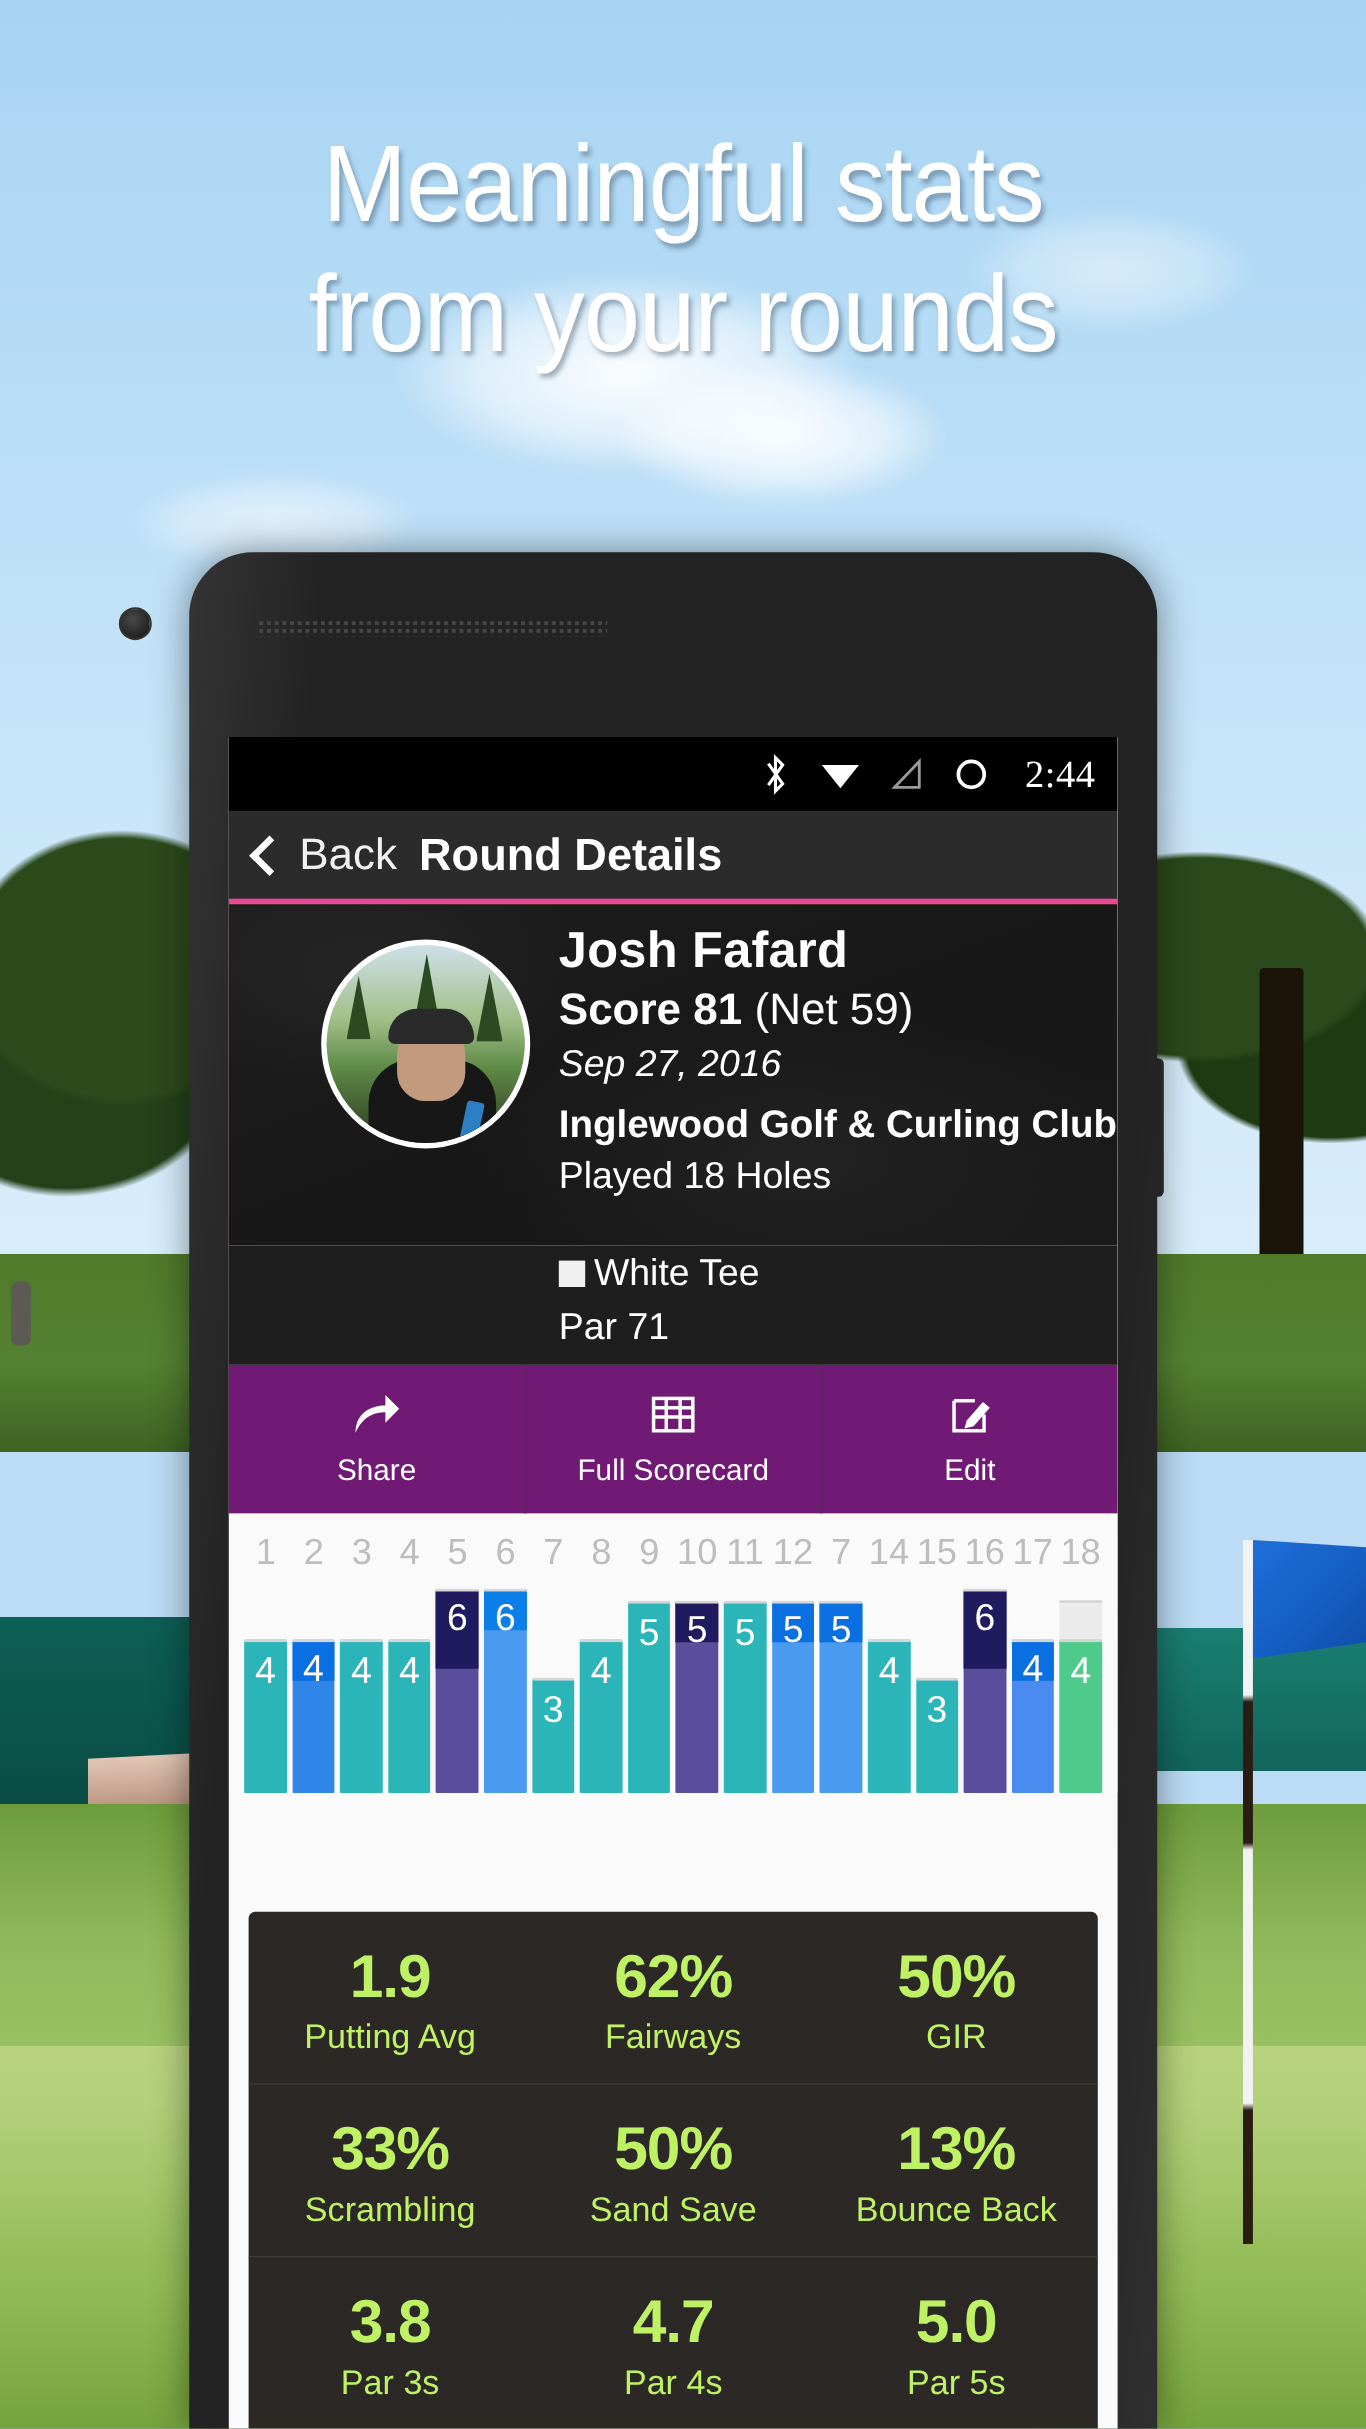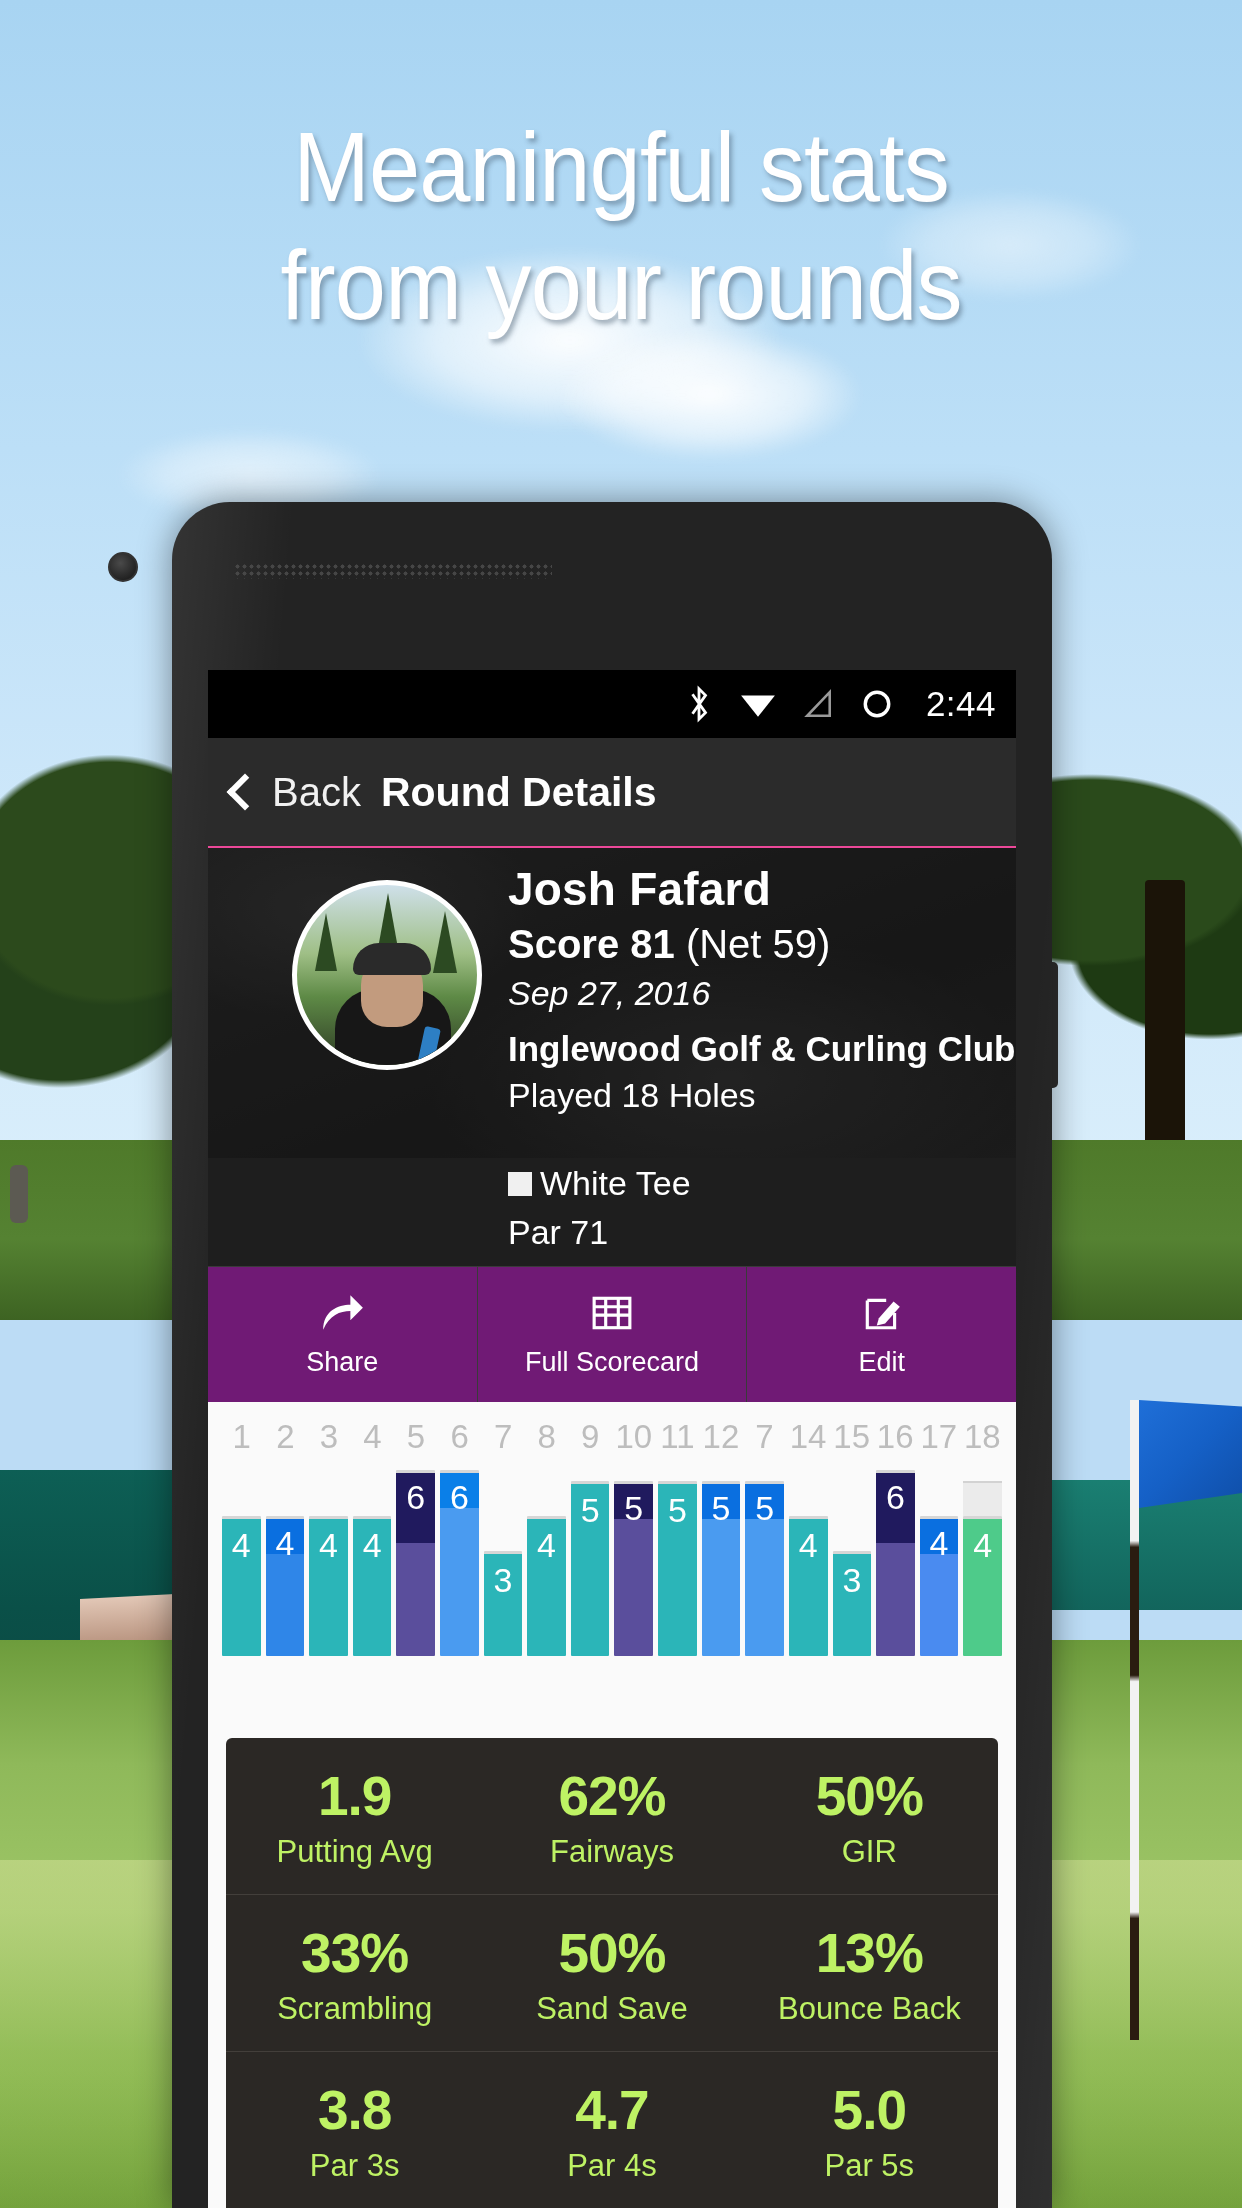--- a/index.html
+++ b/index.html
@@ -131,29 +131,29 @@
 
   
   #screen {
     position: absolute; left: 208px; top: 670px; width: 808px; height: 1538px;
     overflow: hidden; background: #fafafa; z-index: 11;
   }
 
   
   #statusbar {
     height: 68px; background: #000; display: flex; align-items: center;
-    justify-content: flex-end; padding-right: 20px; gap: 27px;
+    justify-content: flex-end; padding-right: 20px; gap: 27px; font-family: Liberation Serif, serif;
   }
   .sb-icon { display: flex; align-items: center; }
   .sb-time { color: #fff; font-size: 35px; margin-left: 6px; letter-spacing: .5px; }
 
   
   #appbar {
-    height: 110px; background: #2b2b2b; display: flex; align-items: center;
-    padding-left: 18px; border-bottom: 2px solid #ec4899;
+    height: 84px; background: #2b2b2b; display: flex; align-items: center;
+    padding-left: 18px; border-bottom: 5px solid #ec4899;
   }
   .chev {
     width: 26px; height: 26px; border-left: 6px solid #fff; border-bottom: 6px solid #fff;
     transform: rotate(45deg); margin-right: 14px; margin-left: 6px;
   }
   .back-label { color: #f1f1f1; font-size: 40px; margin-right: 20px; }
   .title-label { color: #fff; font-size: 41px; font-weight: bold; }
 
   
   #hero {

